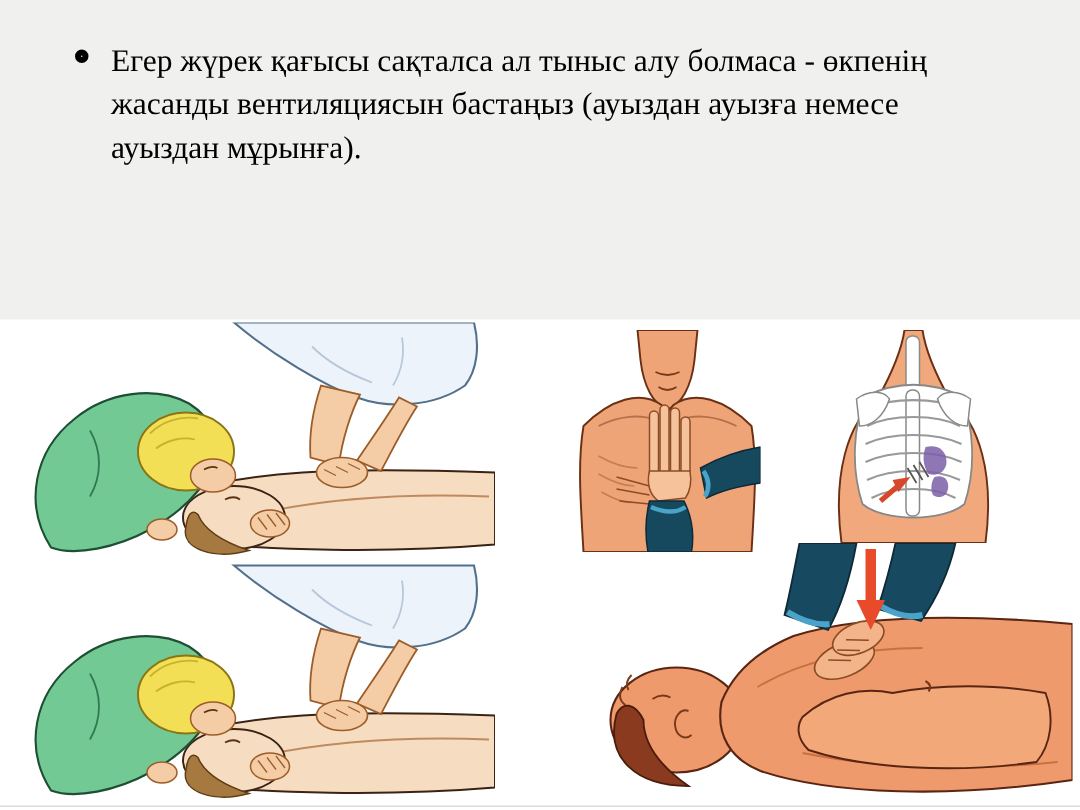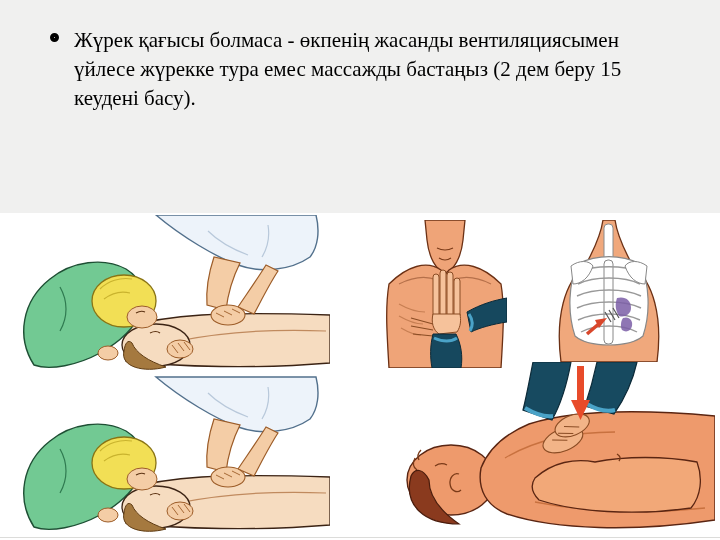--- a/index.html
+++ b/index.html
@@ -53,21 +53,21 @@
 </head>
 <body>
 
 <div class="slide">
   <div class="top-band"></div>
   <div class="bottom-rule"></div>
 
   <ul class="bullet-list">
     <li class="bullet-item">
       <span class="bullet-ring"></span>
-      <span>Жүрек қағысы болмаса - өкпенің жасанды вентиляциясымен үйлесе жүрекке тура емес массажды бастаңыз (2 дем беру 15 кеудені басу).</span>
+      <span>Егер жүрек қағысы сақталса ал тыныс алу болмаса - өкпенің жасанды вентиляциясын бастаңыз (ауыздан ауызға немесе ауыздан мұрынға).</span>
     </li>
   </ul>
 
   <div class="illus illus-left">
     <svg viewBox="0 0 322 318">
       <defs>
         <g id="cpr-panel">
 
           <path d="M118,112 C160,100 210,96 322,100 L322,148 C250,154 170,152 118,146 Z" fill="#f6dcc0" stroke="#3b2314" stroke-width="1.3"></path>
           <path d="M170,126 C220,116 270,114 318,116" fill="none" stroke="#c08a5e" stroke-width="1.2"></path>

